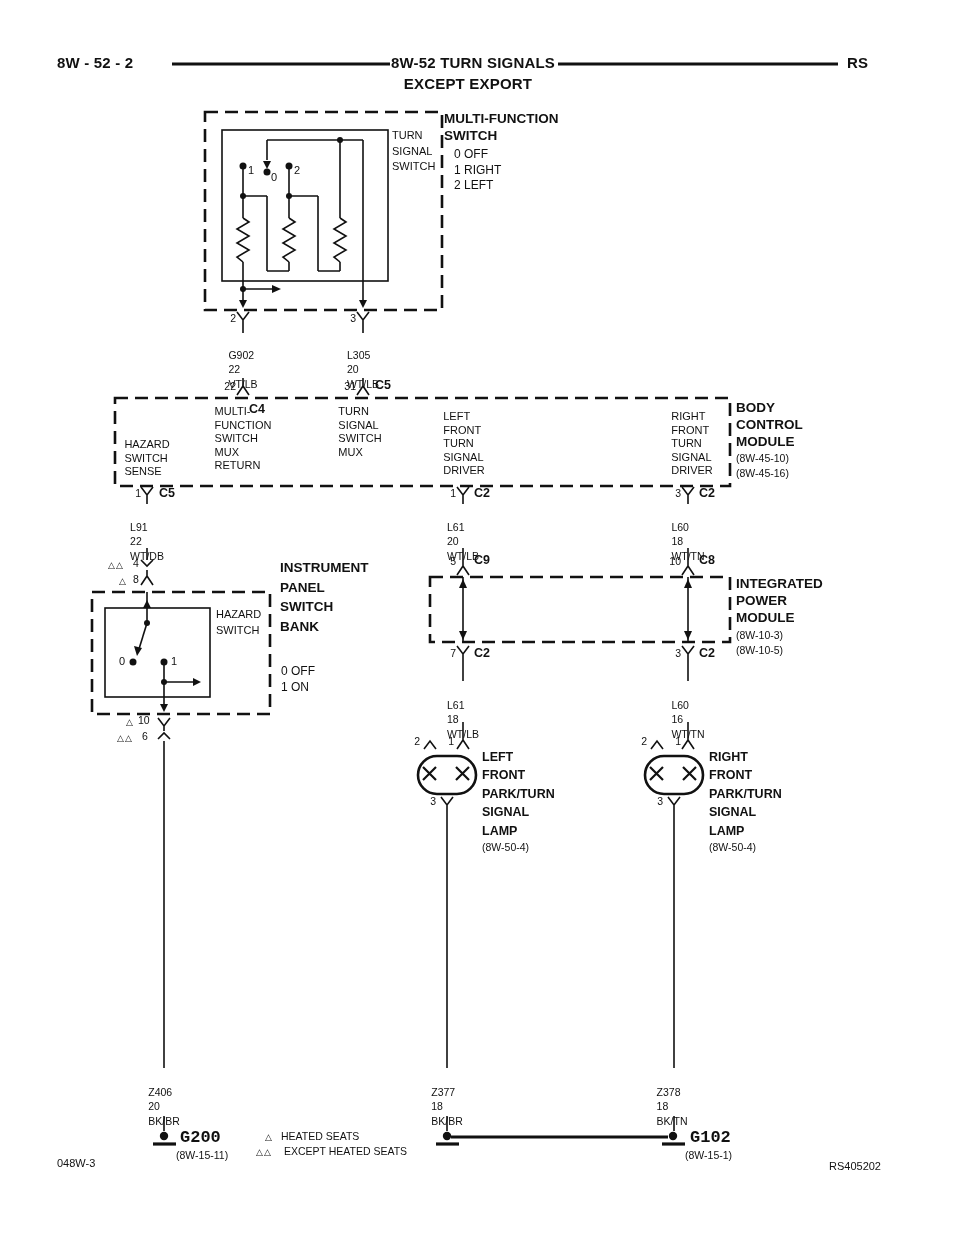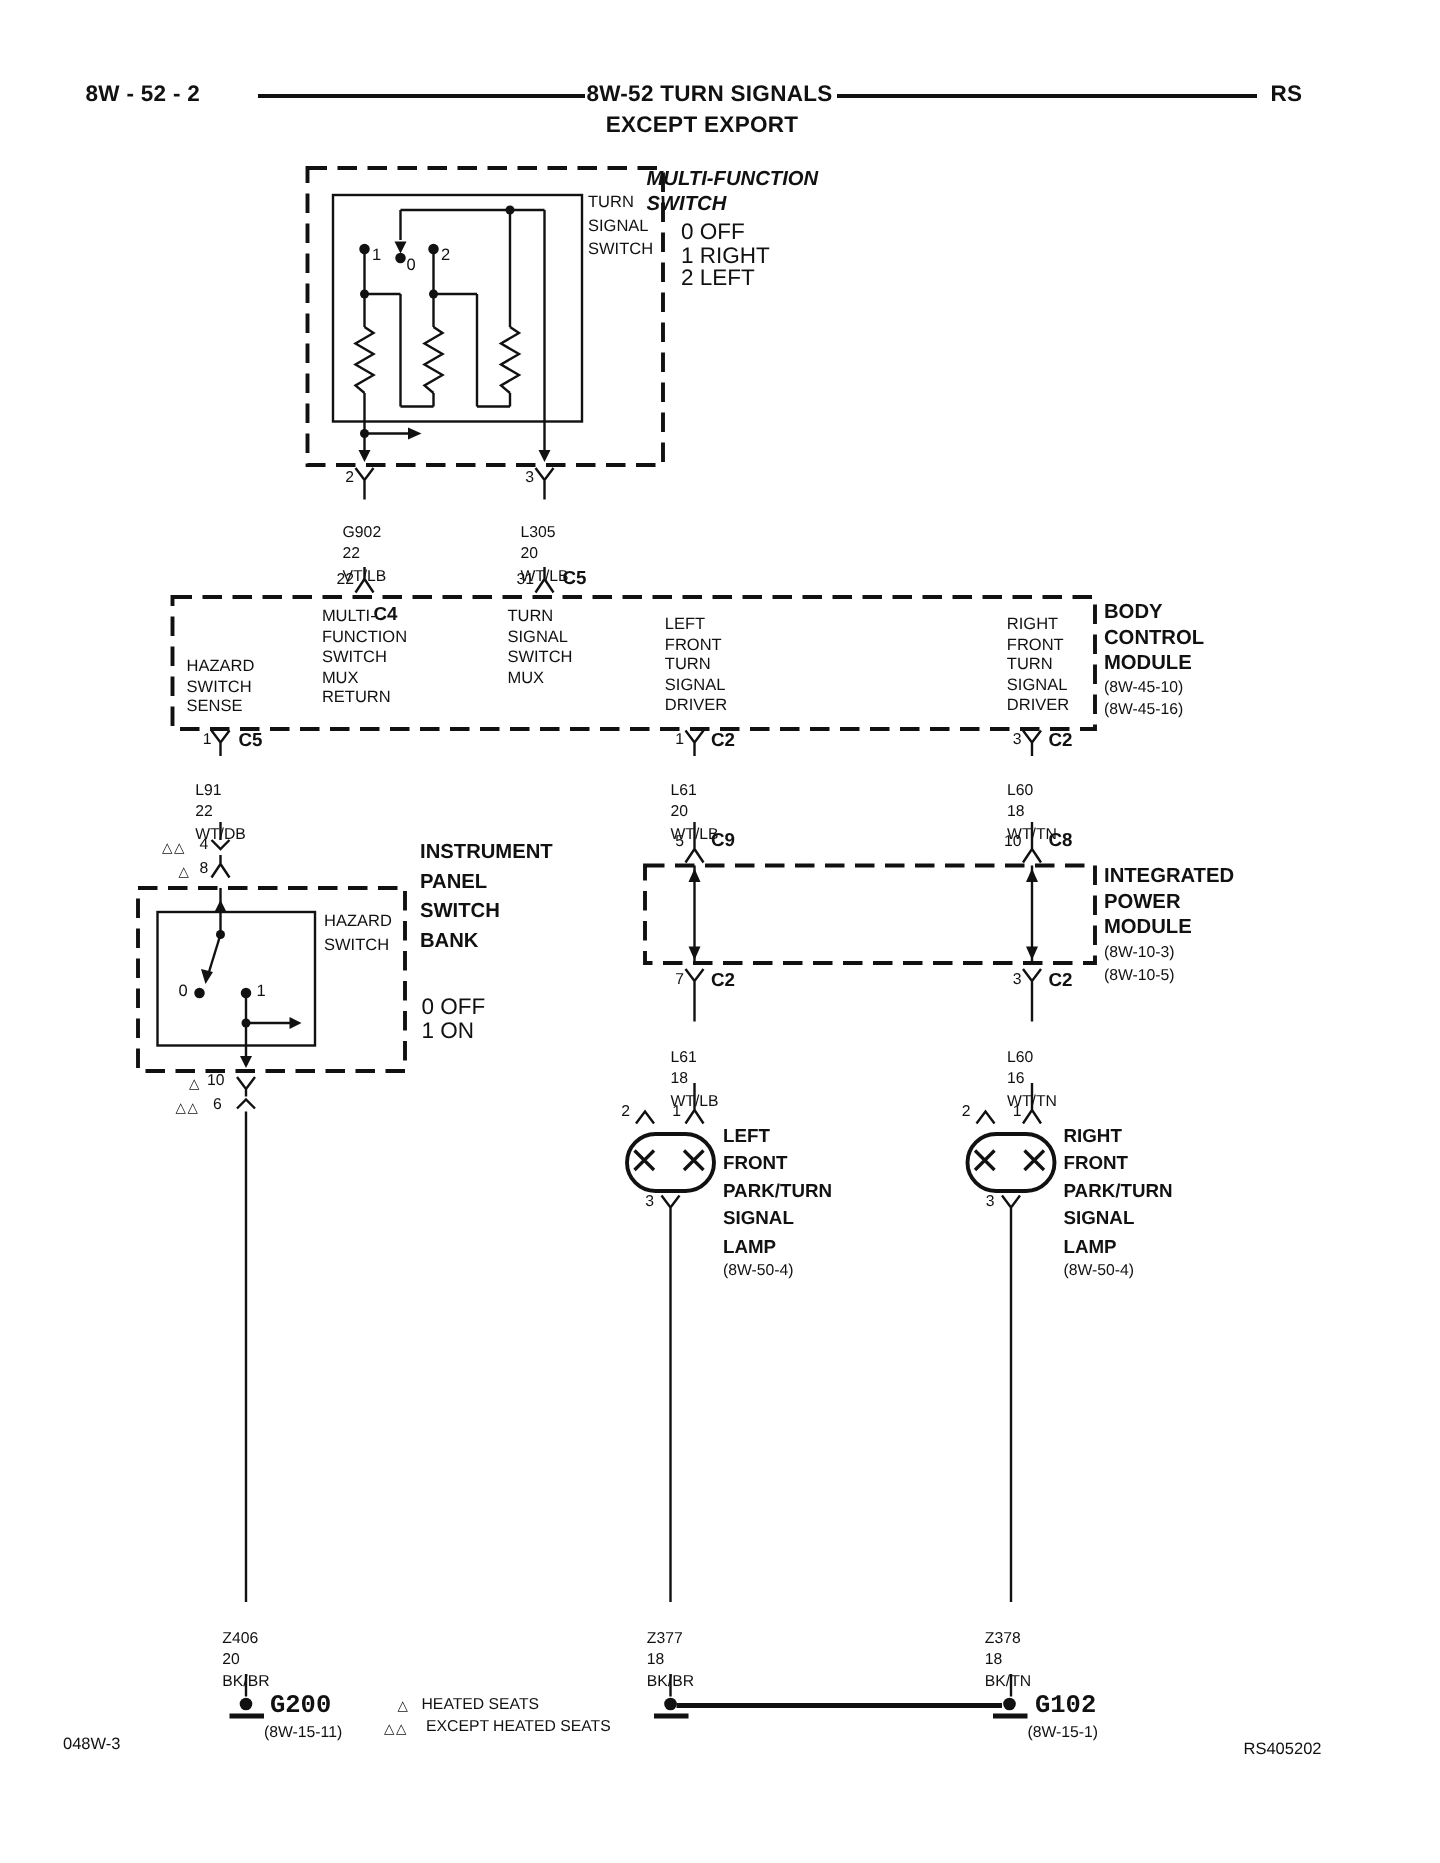--- a/index.html
+++ b/index.html
@@ -14,21 +14,21 @@
   .wire{font-size:10.5px;line-height:14.5px;}
   .bcm-pin{font-size:11px;line-height:13.5px;}
   .pin-num{font-size:10.5px;}
   .conn-name{font-size:12.5px;font-weight:bold;}
   .contact{font-size:11px;}
   .ref{font-size:10.5px;}
   .gnd-name{font-size:17px;font-weight:bold;font-family:Liberation Mono, monospace;}
   .legend-txt{font-size:10.5px;}
   .marker{font-size:9px;letter-spacing:1px;}
   .inner-lbl{font-size:11px;line-height:15.5px;}
-  .pos-lbl{font-size:15px;line-height:15.5px;}
+  .pos-lbl{font-size:12px;line-height:15.5px;}
   .lamp-title{font-size:12.5px;font-weight:bold;line-height:18.4px;}
   .watermark{font-size:26px;color:#8f8f8f;letter-spacing:.5px;}
   .foot{font-size:11px;}
 </style>
 </head>
 <body>
 
 <div id="page">
 
   <svg class="linework" width="960" height="1242" viewBox="0 0 960 1242">
@@ -172,21 +172,21 @@
   </svg>
 
   <div class="t hdr" style="left:57px;top:54px;">8W - 52 - 2</div>
   <div class="t hdr c" style="left:473px;top:54px;">8W-52 TURN SIGNALS</div>
   <div class="t hdr c" style="left:468px;top:75px;">EXCEPT EXPORT</div>
   <div class="t hdr" style="left:847px;top:54px;">RS</div>
 
   <div class="t inner-lbl" style="left:392px;top:128px;">TURN
 SIGNAL
 SWITCH</div>
-  <div class="t mod-title" style="left:431px;top:110px;font-style:italic;">MULTI-FUNCTION
+  <div class="t mod-title" style="left:444px;top:110px;">MULTI-FUNCTION
 SWITCH</div>
   <div class="t pos-lbl" style="left:454px;top:147px;">0 OFF
 1 RIGHT
 2 LEFT</div>
   <div class="t contact" style="left:248px;top:164px;">1</div>
   <div class="t contact" style="left:271px;top:171px;">0</div>
   <div class="t contact" style="left:294px;top:164px;">2</div>
   <div class="t pin-num r" style="left:236px;top:312px;">2</div>
   <div class="t pin-num r" style="left:356px;top:312px;">3</div>
 
@@ -321,16 +321,16 @@
   <div class="t gnd-name" style="left:180px;top:1128px;">G200</div>
   <div class="t ref" style="left:176px;top:1149px;">(8W-15-11)</div>
   <div class="t gnd-name" style="left:690px;top:1128px;">G102</div>
   <div class="t ref" style="left:685px;top:1149px;">(8W-15-1)</div>
 
   <div class="t marker" style="left:265px;top:1132px;">△</div>
   <div class="t legend-txt" style="left:281px;top:1130px;">HEATED SEATS</div>
   <div class="t marker" style="left:256px;top:1147px;">△△</div>
   <div class="t legend-txt" style="left:284px;top:1145px;">EXCEPT HEATED SEATS</div>
 
-  <div class="t foot" style="left:42px;top:1157px;">048W-3</div>
+  <div class="t foot" style="left:57px;top:1157px;">048W-3</div>
   <div class="t foot" style="left:829px;top:1160px;">RS405202</div>
 
 </div>
 
 </body></html>

